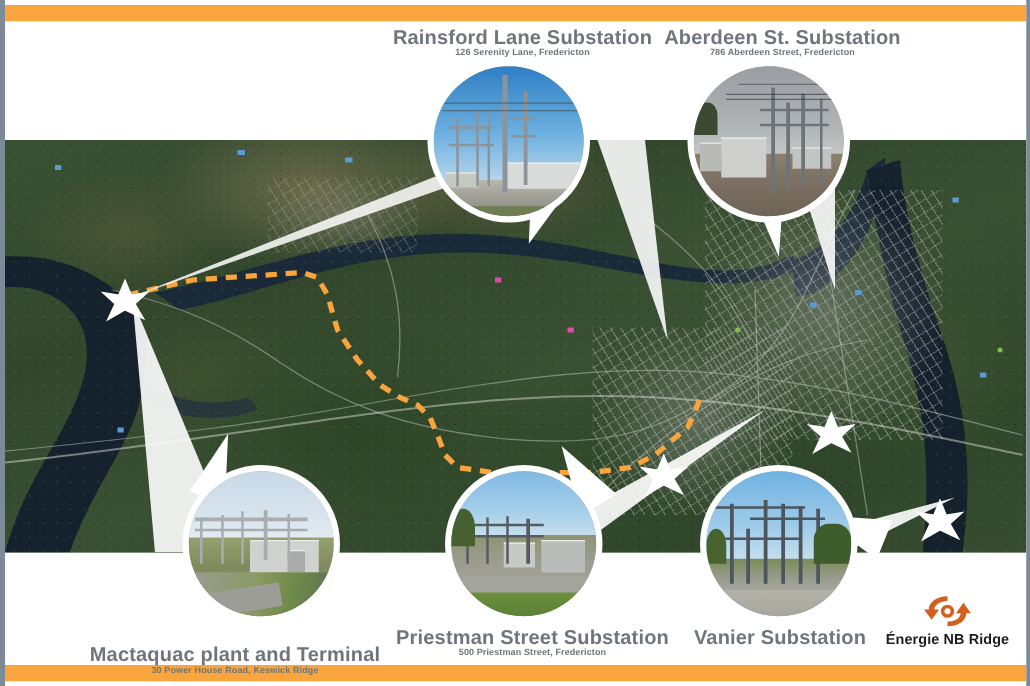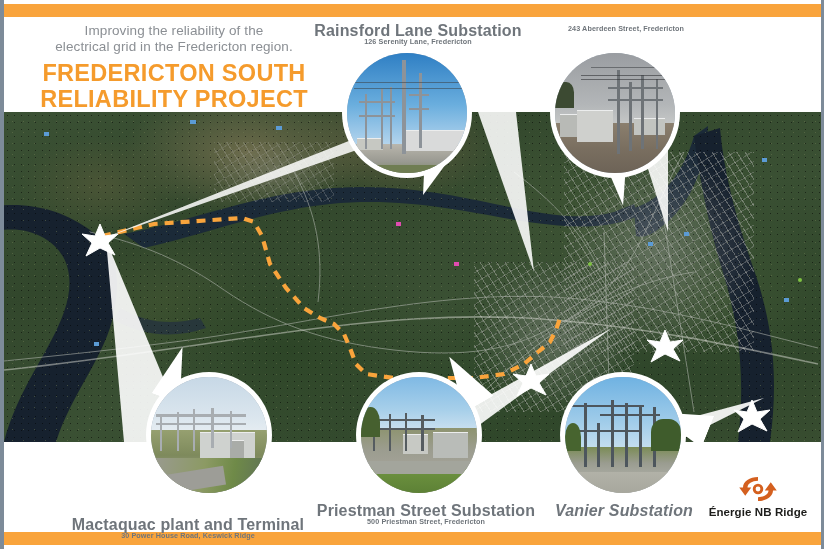--- a/index.html
+++ b/index.html
@@ -99,30 +99,20 @@
   .logo .lt{color:#1d1d1b;font-size:11.5px;font-weight:bold;margin-top:2px;letter-spacing:.1px;}
 </style>
 </head>
 <body>
 
 <div class="poster">
 
   <div class="bar-top"></div>
   <div class="bar-bottom"></div>
 
-  <div class="header">
-    <div class="sub-line">
-      <div>Improving the reliability of the</div>
-      <div>electrical grid in the Fredericton region.</div>
-    </div>
-    <div class="title">
-      <div>FREDERICTON SOUTH</div>
-      <div>RELIABILITY PROJECT</div>
-    </div>
-  </div>
 
   <div class="map">
     <div class="map-inner">
       <div class="terrain"></div>
 
       <svg class="riv" viewBox="0 0 844 330" preserveAspectRatio="none">
         <path d="M-10,95 C40,88 70,100 96,118 C120,136 128,160 120,200 C112,244 78,280 62,330 L10,330 C24,276 56,240 70,200 C82,166 74,140 50,126 C30,114 2,116 -10,124 Z" fill="#16212e"></path>
         <path d="M130,122 C200,108 250,86 320,78 C400,68 470,86 520,96 C560,104 590,108 620,100 L640,92 L644,104 C612,118 576,116 534,110 C482,102 414,84 336,92 C268,99 214,122 150,136 Z" fill="#1b2a38"></path>
         <path d="M640,96 C668,88 690,60 700,24 L714,14 C712,58 694,96 666,116 C656,124 648,126 642,124 Z" fill="#1b2a38"></path>
         <path d="M700,24 C706,70 716,120 730,164 C744,210 752,262 744,330 L776,330 C786,258 776,204 760,158 C744,112 730,64 726,16 Z" fill="#16212e"></path>
@@ -241,21 +231,22 @@
         <div class="xarm" style="left:44%;top:28%;width:46%;height:2.4px;background:#6e7377;"></div>
         <div class="xarm" style="left:44%;top:38%;width:46%;height:2px;background:#6e7377;"></div>
         <div class="wire" style="left:22%;top:18%;width:76%;background:rgba(50,52,55,.6);"></div>
         <div class="wire" style="left:22%;top:22%;width:76%;background:rgba(50,52,55,.6);"></div>
         <div class="wire" style="left:30%;top:12%;width:68%;background:rgba(50,52,55,.5);"></div>
         <div style="position:absolute;left:0;top:24%;width:16%;height:22%;background:#3c4a32;border-radius:40% 40% 0 0;"></div>
       </div>
     </div>
   </div>
   <div class="cap" style="left:502px;top:24px;">
-    <div class="s">243 Aberdeen Street, Fredericton</div>
+    <div class="t">Aberdeen St. Substation</div>
+    <div class="s">786 Aberdeen Street, Fredericton</div>
   </div>
 
   <div class="callout" style="left:142px;top:372px;width:140px;height:130px;">
     <div class="tail" style="left:14px;top:-26px;width:30px;height:54px;transform:rotate(200deg);clip-path:polygon(0 0,100% 0,56% 100%);"></div>
     <div class="disc" style="left:0;top:0;width:126px;height:126px;"></div>
     <div class="photo" style="left:5px;top:5px;width:116px;height:116px;">
       <div class="ph">
         <div class="sky" style="height:50%;background:linear-gradient(180deg,#c7d8e6 0%,#dbe6ee 70%,#e8eef2 100%);"></div>
         <div class="gnd" style="height:54%;background:linear-gradient(180deg,#96a070 0%,#7e8a5c 40%,#9a9a90 75%,#8d8d84 100%);"></div>
         <div class="bldg" style="left:42%;bottom:30%;width:48%;height:22%;background:#cfd2cf;"></div>
@@ -318,21 +309,21 @@
         <div class="pole" style="left:52%;top:22%;width:2.6px;height:56%;background:#4d565d;"></div>
         <div class="pole" style="left:64%;top:24%;width:2.6px;height:54%;background:#4d565d;"></div>
         <div class="pole" style="left:76%;top:26%;width:2.4px;height:52%;background:#4d565d;"></div>
         <div class="pole" style="left:28%;top:40%;width:2.2px;height:38%;background:#4d565d;"></div>
         <div style="position:absolute;left:74%;top:36%;width:26%;height:28%;background:#3f5c2c;border-radius:40% 40% 0 0;"></div>
         <div style="position:absolute;left:0;top:40%;width:14%;height:24%;background:#47642f;border-radius:50% 50% 0 0;"></div>
         <div style="position:absolute;left:0;bottom:0;width:100%;height:18%;background:linear-gradient(180deg,#b2b2a8 0%,#a7a79d 100%);"></div>
       </div>
     </div>
   </div>
-  <div class="cap" style="left:500px;top:504px;font-style:italic;">
+  <div class="cap" style="left:500px;top:504px;">
     <div class="t">Vanier Substation</div>
   </div>
 
   <div class="logo">
     <svg class="mark" viewBox="0 0 52 40">
       <path d="M26 4 C15 4 6 10 6 18 L1 18 L9 29 L17 18 L12 18 C12 13 18 9 26 9 Z" fill="#d4601f" transform="rotate(180 26 20)"></path>
       <path d="M26 4 C15 4 6 10 6 18 L1 18 L9 29 L17 18 L12 18 C12 13 18 9 26 9 Z" fill="#d4601f"></path>
       <circle cx="26" cy="20" r="7" fill="#d4601f"></circle>
       <circle cx="26" cy="20" r="3.2" fill="#ffffff"></circle>
     </svg>

